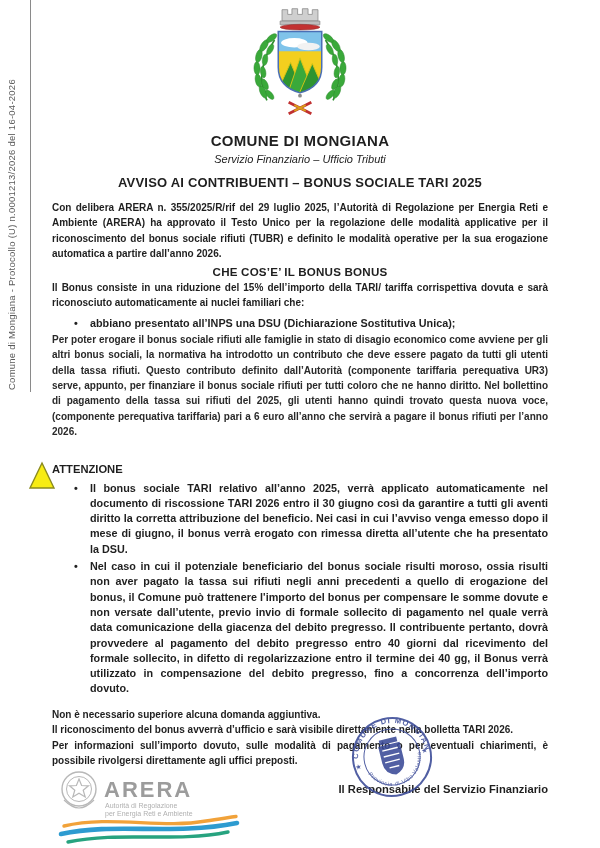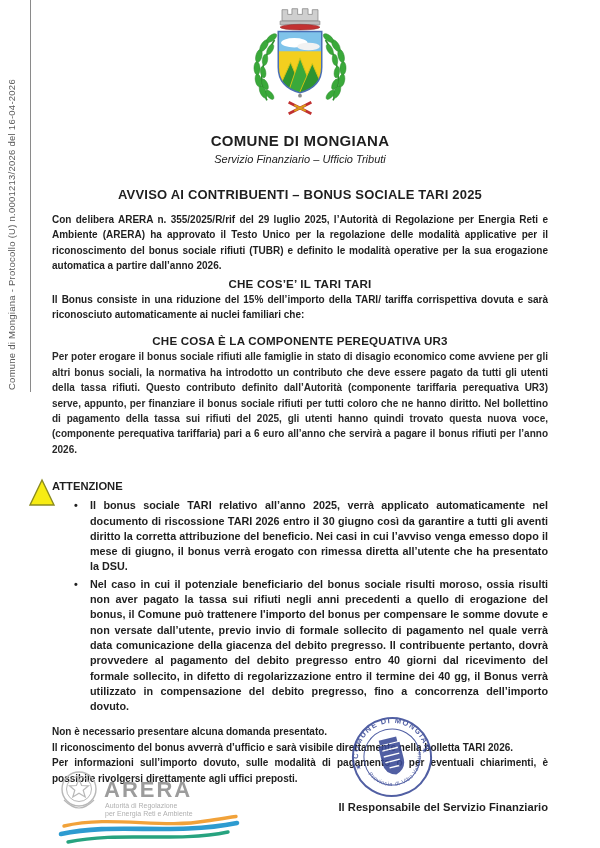--- a/index.html
+++ b/index.html
@@ -13,21 +13,21 @@
   .protocol-line { position:absolute; left:30px; top:0; width:1px; height:392px; background:#8a8a8a; }
   .protocol-text {
     position:absolute; left:6px; top:8px; height:382px; width:17px;
     writing-mode:vertical-rl; transform:rotate(180deg);
     font-size:9.5px; color:#5a5a5a; letter-spacing:.25px; white-space:nowrap;
   }
   
   .emblem { display:block; margin:4px auto 0 auto; }
   .municipality { text-align:center; font-size:15px; font-weight:bold; letter-spacing:.3px; margin-top:7px; }
   .office { text-align:center; font-size:11px; font-style:italic; margin-top:4px; color:#222; }
-  .notice-title { text-align:center; font-size:13px; font-weight:bold; letter-spacing:.2px; margin-top:22px; }
+  .notice-title { text-align:center; font-size:13px; font-weight:bold; letter-spacing:.2px; margin-top:10px; }
   
   .content { margin:10px 52px 0 52px; }
   .para { font-size:10px; line-height:15.4px; text-align:justify; }
   .bold { font-weight:bold; }
   .light { font-weight:bold; color:#2a2a2a; }
   .sec-heading { text-align:center; font-size:11.6px; font-weight:bold; margin:3px 0 2px 0; letter-spacing:.2px; }
   .bullet-list { margin-top:6px; }
   .bullet-item { position:relative; padding-left:38px; font-size:10.8px; line-height:15.3px; text-align:justify; font-weight:bold; }
   .bullet-item::before { content:"•"; position:absolute; left:22px; top:0; font-weight:bold; }
   .attention-row { position:relative; margin-top:21px; }
@@ -106,43 +106,43 @@
   </svg>
 
   <div class="municipality">COMUNE DI MONGIANA</div>
   <div class="office">Servizio Finanziario – Ufficio Tributi</div>
   <div class="notice-title">AVVISO AI CONTRIBUENTI – BONUS SOCIALE TARI 2025</div>
 
   <div class="content">
 
     <p class="para bold" style="margin-top:5px">Con delibera ARERA n. 355/2025/R/rif del 29 luglio 2025, l’Autorità di Regolazione per Energia Reti e Ambiente (ARERA) ha approvato il Testo Unico per la regolazione delle modalità applicative per il riconoscimento del bonus sociale rifiuti (TUBR) e definito le modalità operative per la sua  erogazione automatica a partire dall’anno 2026.</p>
 
-    <div class="sec-heading">CHE COS’E’ IL TARI TARI</div>
+    <div class="sec-heading">CHE COS’E’ IL BONUS BONUS</div>
     <p class="para bold">Il Bonus consiste in una riduzione del 15% dell’importo della TARI/ tariffa corrispettiva dovuta e sarà riconosciuto automaticamente ai nuclei familiari che:</p>
 
     <div class="bullet-list">
+      <div class="bullet-item">abbiano presentato all’INPS una DSU (Dichiarazione Sostitutiva Unica);</div>
     </div>
 
-    <div class="sec-heading" style="margin-top:12px">CHE COSA È LA COMPONENTE PEREQUATIVA UR3</div>
     <p class="para light">Per poter erogare il bonus sociale rifiuti alle famiglie in stato di disagio economico come avviene per gli altri bonus sociali, la normativa ha introdotto un contributo che deve essere pagato da tutti gli utenti della tassa rifiuti. Questo contributo definito dall’Autorità (componente tariffaria perequativa UR3) serve, appunto, per finanziare il bonus sociale rifiuti per tutti coloro che ne hanno diritto. Nel bollettino di pagamento della tassa sui rifiuti del 2025, gli utenti hanno quindi trovato questa nuova voce, (componente perequativa tariffaria) pari a 6 euro all’anno che servirà a pagare il bonus rifiuti per l’anno 2026.</p>
 
     <div class="attention-row">
       <svg class="warning-triangle" width="28" height="32" viewBox="0 0 28 32">
         <path d="M14,4 L26,29 L2,29 z" fill="#f7ec13" stroke="#8a8a1f" stroke-width="1.4"></path>
       </svg>
       <div class="attention-label">ATTENZIONE</div>
     </div>
 
     <div class="bullet-list">
       <div class="bullet-item">Il bonus sociale TARI relativo all’anno 2025, verrà applicato automaticamente nel documento di riscossione TARI 2026 entro il 30 giugno così da garantire a tutti gli aventi diritto la corretta attribuzione del beneficio. Nei casi in cui l’avviso venga emesso dopo il mese di giugno, il bonus verrà erogato con rimessa diretta all’utente che ha presentato la DSU.</div>
       <div class="bullet-item" style="margin-top:2px">Nel caso in cui il potenziale beneficiario del bonus sociale risulti moroso, ossia risulti non aver pagato la tassa sui rifiuti negli anni  precedenti a quello di erogazione del bonus, il Comune può trattenere l'importo del bonus per compensare le somme  dovute e non versate dall’utente, previo invio di formale sollecito di pagamento nel quale verrà data comunicazione della giacenza del debito pregresso. Il contribuente pertanto, dovrà provvedere al pagamento del debito pregresso entro 40 giorni dal ricevimento del formale sollecito, in difetto di regolarizzazione entro il termine dei 40 gg, il Bonus verrà utilizzato in compensazione del debito pregresso, fino a concorrenza dell’importo dovuto.</div>
     </div>
 
     <div class="closing">
-      <p class="para bold">Non è necessario presentare alcuna domanda presentato.</p>
+      <p class="para bold">Non è necessario superiore alcuna domanda aggiuntiva.</p>
       <p class="para bold">Il riconoscimento del bonus avverrà d’ufficio e sarà visibile direttamente nella bolletta TARI 2026.</p>
       <p class="para bold">Per informazioni sull’importo dovuto, sulle modalità di pagamento o per eventuali chiarimenti, è possibile rivolgersi direttamente agli uffici preposti.</p>
     </div>
 
     <div class="signature-block">
       <div>Il Responsabile del Servizio Finanziario</div>
 
     </div>
 
   </div>

